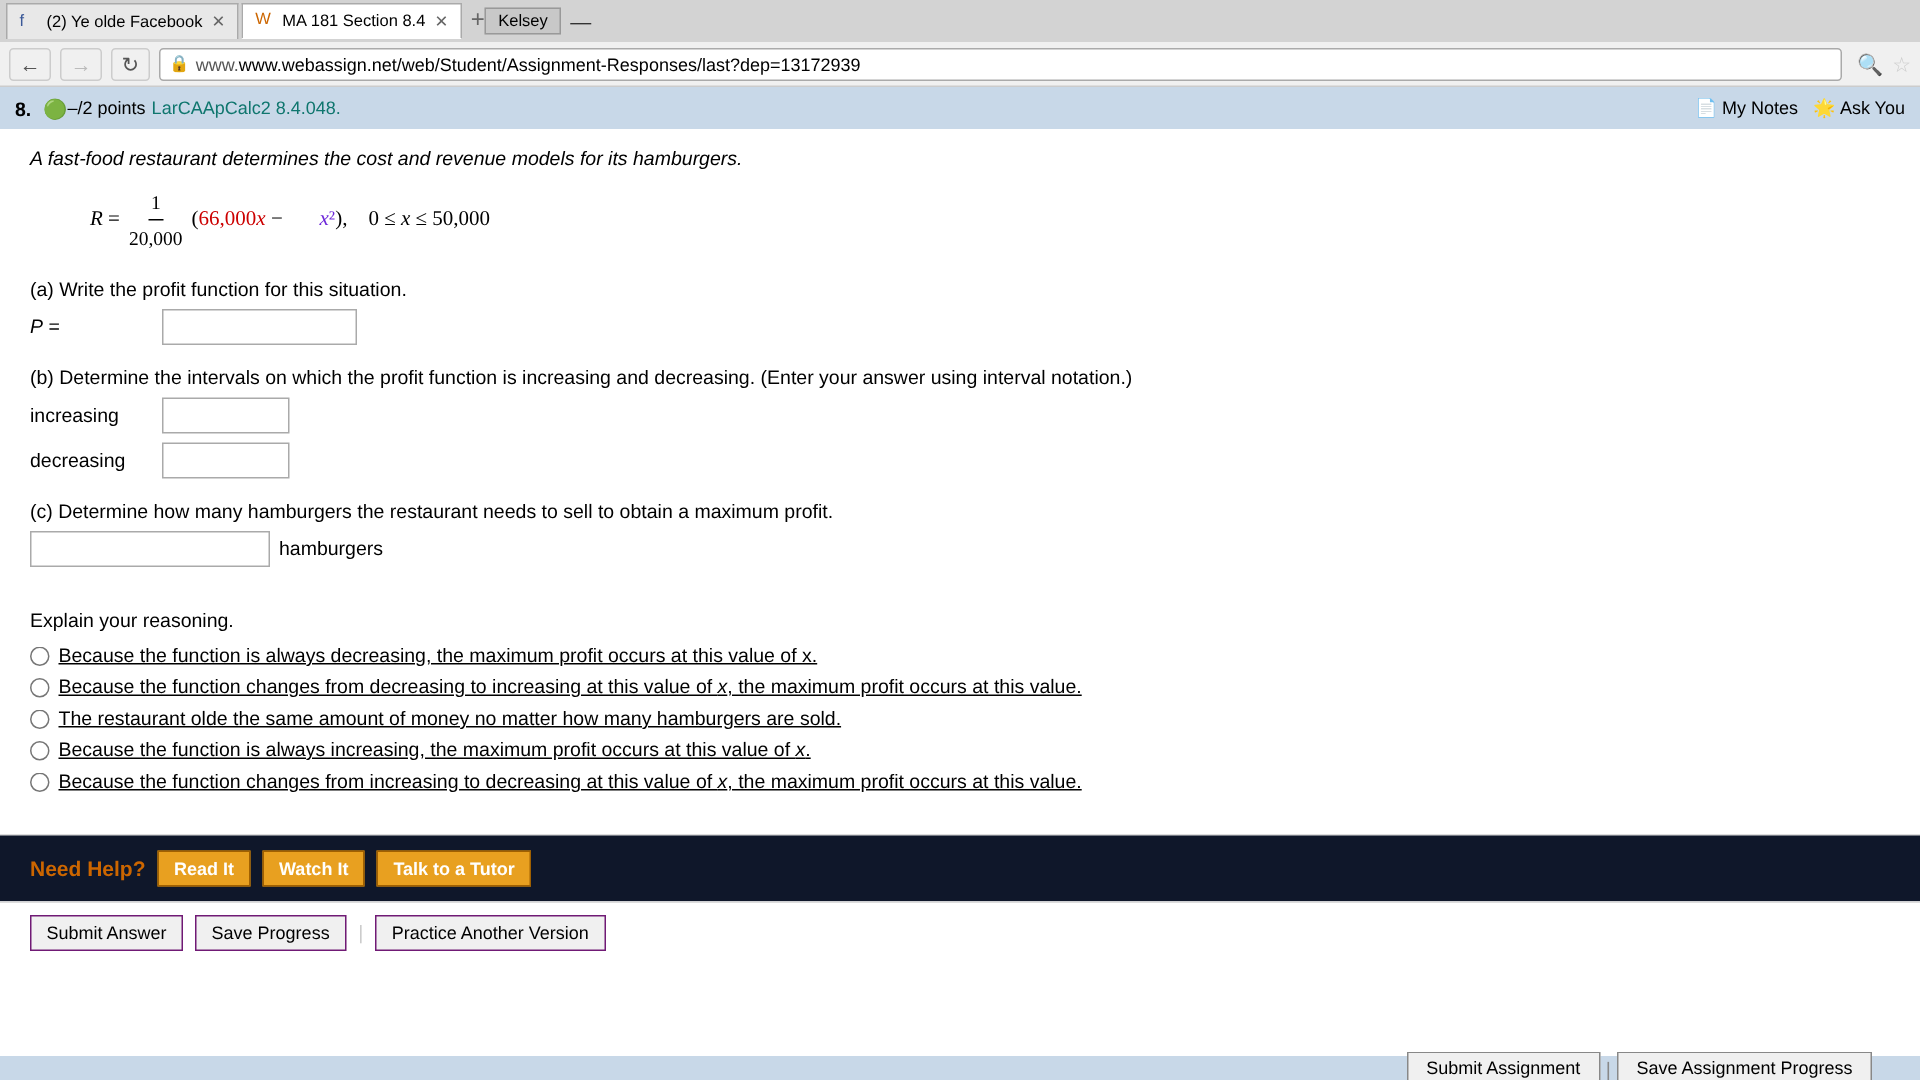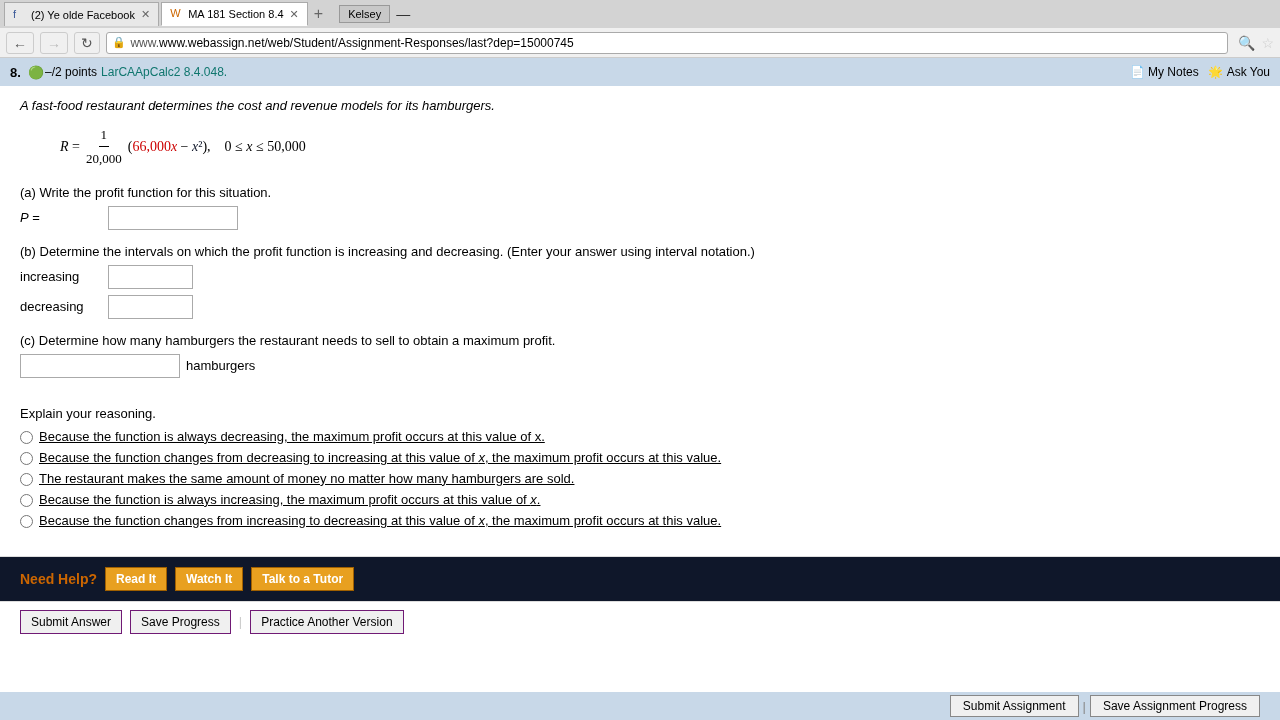--- a/index.html
+++ b/index.html
@@ -8,21 +8,21 @@
     
     .browser-chrome { background: #e8e8e8; }
     .title-bar { display: flex; align-items: center; height: 28px; background: #d3d3d3; padding: 0 4px; }
     .tab { display: inline-flex; align-items: center; height: 24px; padding: 0 8px; background: #e8e8e8; border: 1px solid #aaa; border-bottom: none; font-size: 11px; margin-right: 2px; }
     .tab.active { background: #fff; border-bottom: 1px solid #fff; }
     .tab-favicon { width: 14px; height: 14px; margin-right: 4px; display: inline-block; }
     .tab-close { margin-left: 6px; cursor: pointer; font-size: 11px; color: #666; }
     .tab-facebook { color: #3b5998; }
     .tab-webassign { color: #cc6600; }
     .user-btn { margin-left: auto; background: #c8c8c8; border: 1px solid #999; padding: 2px 8px; font-size: 11px; cursor: pointer; }
-    .win-controls { display: flex; align-items: center; margin-left: 16px; }
+    .win-controls { display: flex; align-items: center; margin-left: 0; }
     .win-btn { font-size: 14px; padding: 0 6px; cursor: pointer; color: #333; }
 
     .nav-bar { display: flex; align-items: center; height: 30px; background: #f0f0f0; border-bottom: 1px solid #ccc; padding: 0 6px; gap: 6px; }
     .nav-btn { background: none; border: 1px solid #ccc; border-radius: 3px; padding: 2px 6px; cursor: pointer; font-size: 14px; color: #555; }
     .nav-btn:disabled { color: #bbb; cursor: default; }
     .address-bar { flex: 1; display: flex; align-items: center; border: 1px solid #aaa; border-radius: 3px; background: #fff; padding: 2px 6px; font-size: 12px; height: 22px; }
     .address-icon { font-size: 11px; color: #666; margin-right: 4px; }
     .address-text { flex: 1; font-size: 12px; color: #000; }
     .address-text span.https { color: #555; }
     .address-text span.domain { color: #000; }
@@ -68,21 +68,21 @@
     .need-help { display: flex; align-items: center; gap: 8px; padding: 10px 20px; background: #0f172a; border-top: 1px solid #ddd; margin-top: 8px; }
     .need-help-label { color: #cc6600; font-weight: bold; font-size: 14px; }
     .help-btn { padding: 4px 10px; font-size: 12px; cursor: pointer; border: 1px solid #999; background: #f5f5dc; color: #000; }
     .help-btn-orange { background: #e8a020; border: 1px solid #a06000; color: #fff; font-weight: bold; }
 
     .action-bar { display: flex; align-items: center; gap: 8px; padding: 8px 20px; border-top: 1px solid #ddd; background: #fff; }
     .action-btn { padding: 4px 10px; font-size: 12px; border: 1px solid #701a75; background: #f0f0f0; cursor: pointer; color: #000; }
     .separator { color: #ccc; }
 
     
-    .bottom-bar { position: fixed; bottom: 0; left: 0; right: 0; background: #c8d8e8; height: 28px; display: flex; align-items: center; justify-content: flex-end; padding-right: 20px; gap: 4px; }
+    .bottom-bar { position: fixed; bottom: 0; left: 0; right: 0; background: #c8d8e8; height: 16px; display: flex; align-items: center; justify-content: flex-end; padding-right: 32px; gap: 4px; }
     .bottom-btn { padding: 3px 12px; font-size: 12px; border: 1px solid #888; background: #f0f0f0; cursor: pointer; }
   </style>
 </head>
 <body>
 
 <div class="browser-chrome">
 
   <div class="title-bar">
 
     <div class="tab">
@@ -103,21 +103,21 @@
     </div>
   </div>
 
   <div class="nav-bar">
     <button class="nav-btn">←</button>
     <button class="nav-btn" disabled="">→</button>
     <button class="nav-btn">↻</button>
     <div class="address-bar">
       <span class="address-icon">🔒</span>
       <span class="address-text">
-        <span class="https">www.</span><span class="domain">www.webassign.net/web/Student/Assignment-Responses/last?dep=15000745</span>
+        <span class="https">www.</span><span class="domain">www.webassign.net/web/Student/Assignment-Responses/last?dep=13172939</span>
       </span>
     </div>
     <button class="search-icon-btn">🔍</button>
     <button class="star-btn">☆</button>
   </div>
 </div>
 
 <div class="question-container">
 
   <div class="question-header">
@@ -140,21 +140,21 @@
   <div class="question-body">
 
     <div class="question-text">A fast-food restaurant determines the cost and revenue models for its hamburgers.</div>
 
     <div class="math-eq" style="display:flex; align-items:center; gap:4px;">
       <span><em>R</em> =</span>
       <span class="frac">
         <span class="frac-num">1</span>
         <span class="frac-den">20,000</span>
       </span>
-      <span>(<span style="color:#cc0000;">66,000<em>x</em></span> − <span style="color:#0f172a;"><em>x</em>²</span>),&nbsp;&nbsp;&nbsp;&nbsp;0 ≤ <em>x</em> ≤ 50,000</span>
+      <span>(<span style="color:#cc0000;">66,000<em>x</em></span> − <span style="color:#6d28d9;margin-left:21px;"><em>x</em>²</span>),&nbsp;&nbsp;&nbsp;&nbsp;0 ≤ <em>x</em> ≤ 50,000</span>
     </div>
 
     <div class="part-label">(a) Write the profit function for this situation.</div>
     <div class="input-row">
       <span class="input-label"><em>P</em> =</span>
       <input type="text" class="text-input text-input-wide" style="">
     </div>
 
     <div class="part-label">(b) Determine the intervals on which the profit function is increasing and decreasing. (Enter your answer using interval notation.)</div>
     <div class="input-row">
@@ -177,21 +177,21 @@
       <div class="radio-option">
         <input type="radio" name="reasoning" id="r1" style="">
         <label for="r1">Because the function is always decreasing, the maximum profit occurs at this value of x.</label>
       </div>
       <div class="radio-option">
         <input type="radio" name="reasoning" id="r2" style="">
         <label for="r2">Because the function changes from decreasing to increasing at this value of <em>x</em>, the maximum profit occurs at this value.</label>
       </div>
       <div class="radio-option">
         <input type="radio" name="reasoning" id="r3" style="">
-        <label for="r3">The restaurant makes the same amount of money no matter how many hamburgers are sold.</label>
+        <label for="r3">The restaurant olde the same amount of money no matter how many hamburgers are sold.</label>
       </div>
       <div class="radio-option">
         <input type="radio" name="reasoning" id="r4" style="">
         <label for="r4">Because the function is always increasing, the maximum profit occurs at this value of <em>x</em>.</label>
       </div>
       <div class="radio-option">
         <input type="radio" name="reasoning" id="r5" style="">
         <label for="r5">Because the function changes from increasing to decreasing at this value of <em>x</em>, the maximum profit occurs at this value.</label>
       </div>
     </div>

